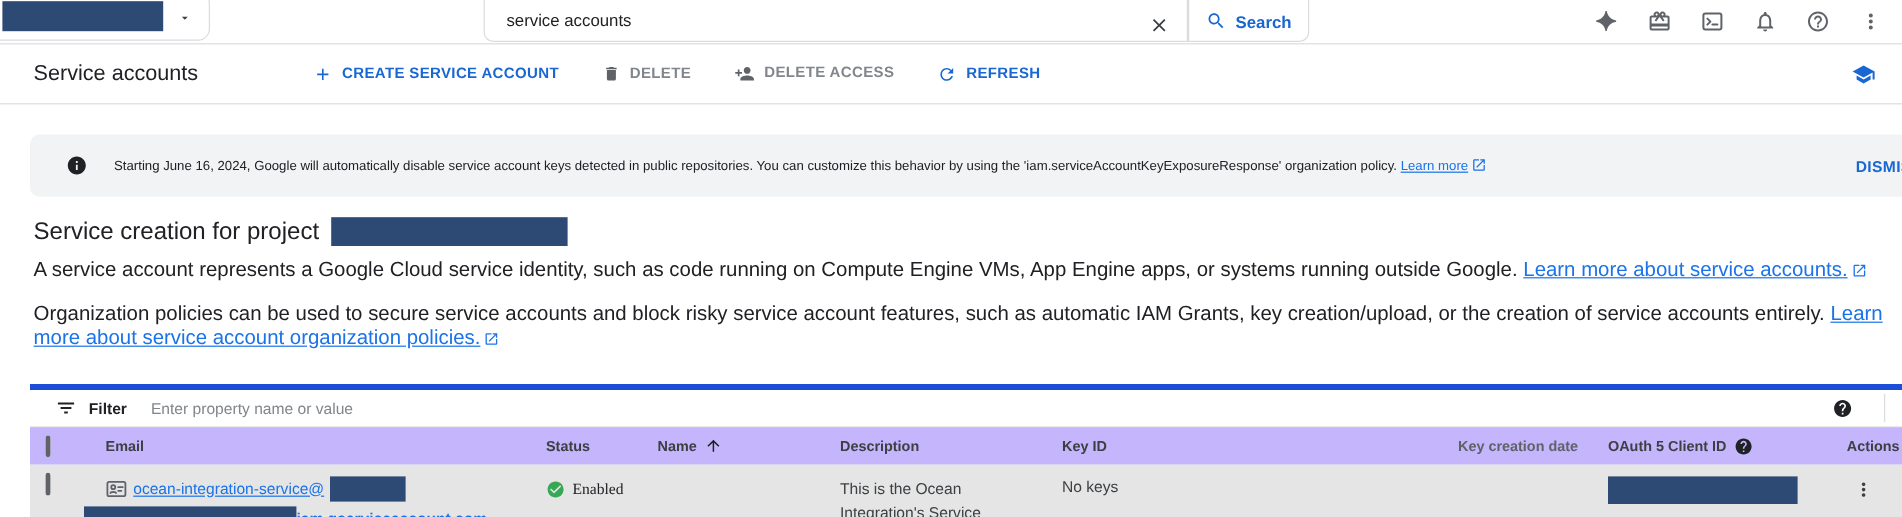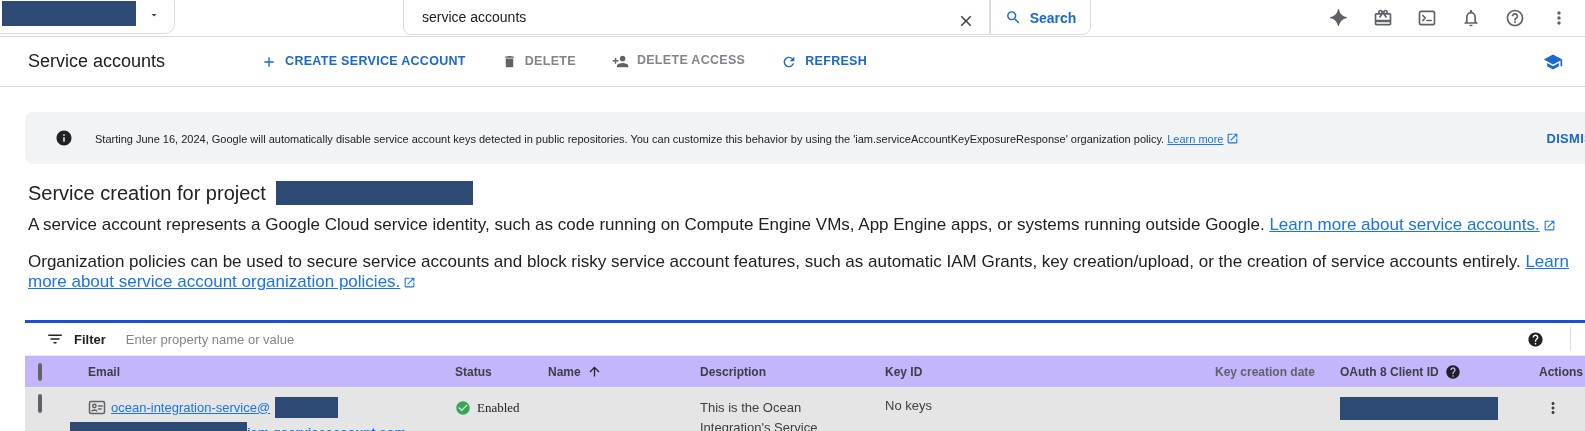--- a/index.html
+++ b/index.html
@@ -49,21 +49,21 @@
 
   
   .heading { margin:17px 0 0 28px; font-size:20px; font-weight:normal; color:#202124;
     display:flex; align-items:center; gap:10px; height:24px; }
   .heading-redaction { width:197px; height:24px; }
   .para { margin:10px 0 0 28px; font-size:17px; color:#202124; }
   .para + .para { margin-top:17px; }
 
   
   .table-wrap { margin:28px 0 0 25px; width:1560px; }
-  .filter-row { border-top:3px solid #1d4ed8; height:35px; display:flex; align-items:center;
+  .filter-row { border-top:5px solid #1d4ed8; height:35px; display:flex; align-items:center;
     padding-left:21px; gap:10px; }
   .filter-label { font-size:13px; font-weight:bold; color:#202124; }
   .filter-input { flex:1; margin-left:10px; border:none; outline:none; font-size:13px;
     font-family:inherit; color:#202124; background:transparent; }
   .filter-input::placeholder { color:#80868b; opacity:1; }
   .v-divider { width:1px; height:24px; background:#dadce0; margin:0 14px 0 16px; }
   .grid { display:grid; grid-template-columns:63px 367px 93px 152px 185px 330px 125px 180px 65px; }
   .thead { background:#c4b5fd; border-top:1px solid #e8eaed; border-bottom:1px solid #e8eaed;
     height:33px; align-items:center; font-size:12px; font-weight:bold; color:#3c4043; }
   .th { display:flex; align-items:center; gap:6px; cursor:pointer; }
@@ -279,21 +279,21 @@
     <div class="th">
       <span>Description</span>
     </div>
     <div class="th">
       <span>Key ID</span>
     </div>
     <div class="th th-muted">
       <span>Key creation date</span>
     </div>
     <div class="th">
-      <span>OAuth 8 Client ID</span>
+      <span>OAuth 5 Client ID</span>
       <span>
         <svg width="16" height="16" viewBox="0 0 24 24" fill="#202124">
             <path d="M12 2C6.48 2 2 6.48 2 12s4.48 10 10 10 10-4.48 10-10S17.52 2 12 2zm1 17h-2v-2h2v2zm2.07-7.75-.9.92C13.45 12.9 13 13.5 13 15h-2v-.5c0-1.1.45-2.1 1.17-2.83l1.24-1.26c.37-.36.59-.86.59-1.41 0-1.1-.9-2-2-2s-2 .9-2 2H8c0-2.21 1.79-4 4-4s4 1.79 4 4c0 .88-.36 1.68-.93 2.25z"></path>
           </svg>
       </span>
     </div>
     <div class="th th-right">
       <span>Actions</span>
     </div>
   </div>

